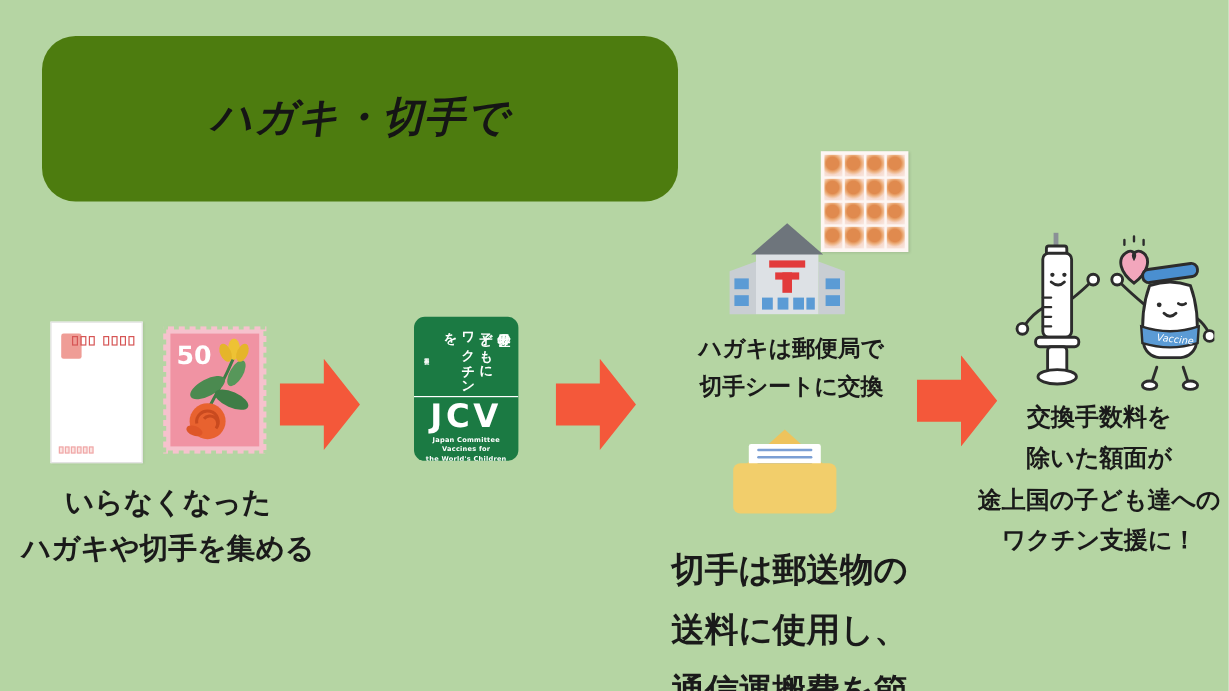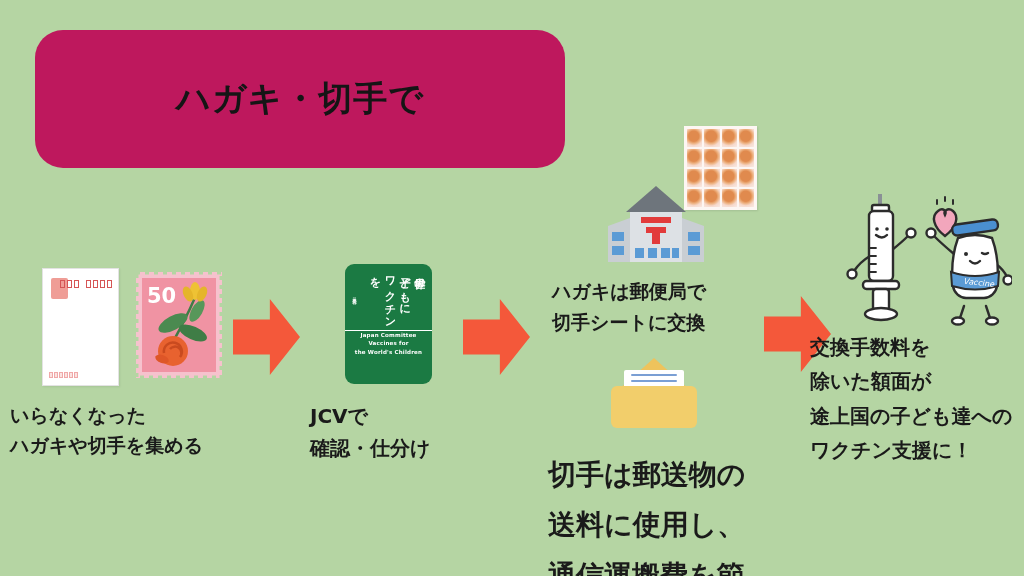--- a/index.html
+++ b/index.html
@@ -1,27 +1,27 @@
 <!DOCTYPE html>
 <html><head>
 <meta charset="utf-8">
 <style>
   * { margin:0; padding:0; box-sizing:border-box; }
   body { font-family:"DejaVu Sans","Liberation Sans",sans-serif; }
   .canvas{ position:relative; width:1024px; height:576px; background:#b5d5a3; overflow:hidden; }
 
   
   .title-card{ position:absolute; left:35px; top:30px; width:530px; height:138px;
-    background:#be185d; border-radius:28px; display:flex; flex-direction:column;
-    align-items:center; justify-content:center; }
+    background:#4d7c0f; border-radius:28px; display:flex; flex-direction:column;
+    align-items:center; justify-content:center;font-style:italic; }
   .title-line{ font-size:34px; font-weight:700; color:#151515; line-height:1.45; letter-spacing:1px; white-space:nowrap; }
 
   
-  .caption{ position:absolute; font-weight:700; color:#1a1a1a; text-align:left; white-space:pre-line; }
-  .cap-collect{ left:10px; top:400px; width:260px; font-size:19px; line-height:1.6; }
+  .caption{ position:absolute; font-weight:700; color:#1a1a1a; text-align:center; white-space:pre-line; }
+  .cap-collect{ left:10px; top:400px; width:260px; font-size:24px; line-height:1.6; }
   .cap-jcv{ left:310px; top:400px; width:160px; font-size:20px; line-height:1.6; }
   .cap-post{ left:552px; top:276px; width:215px; font-size:19px; line-height:1.65; }
   .cap-mail{ left:548px; top:450px; width:220px; font-size:28px; line-height:1.8; }
   .cap-support{ left:810px; top:330px; width:212px; font-size:20px; line-height:1.72; }
 
   
   .arrow{ position:absolute; width:67px; height:76px; background:#f4583a;
     clip-path:polygon(0% 27%, 55% 27%, 55% 0%, 100% 50%, 55% 100%, 55% 73%, 0% 73%); }
   .arrow-1{ left:233px; top:299px; }
   .arrow-2{ left:463px; top:299px; }
@@ -133,27 +133,26 @@
   <div class="arrow arrow-1"></div>
 
   <div class="jcv-logo">
     <div class="jcv-top">
       <div class="jcv-vert">世界の
 子どもに
 ワクチンを</div>
       <div class="jcv-committee">日本委員会</div>
     </div>
     <div class="jcv-rule"></div>
+    <div class="jcv-acronym">JCV</div>
     <div class="jcv-sub">Japan Committee
 Vaccines for
 the World's Children</div>
   </div>
 
-  <div class="caption cap-jcv">JCVで
-確認・仕分け</div>
 
   <div class="arrow arrow-2"></div>
 
   <div class="stamp-sheet">
       <div class="sheet-cell"></div>
       <div class="sheet-cell"></div>
       <div class="sheet-cell"></div>
       <div class="sheet-cell"></div>
       <div class="sheet-cell"></div>
       <div class="sheet-cell"></div>

